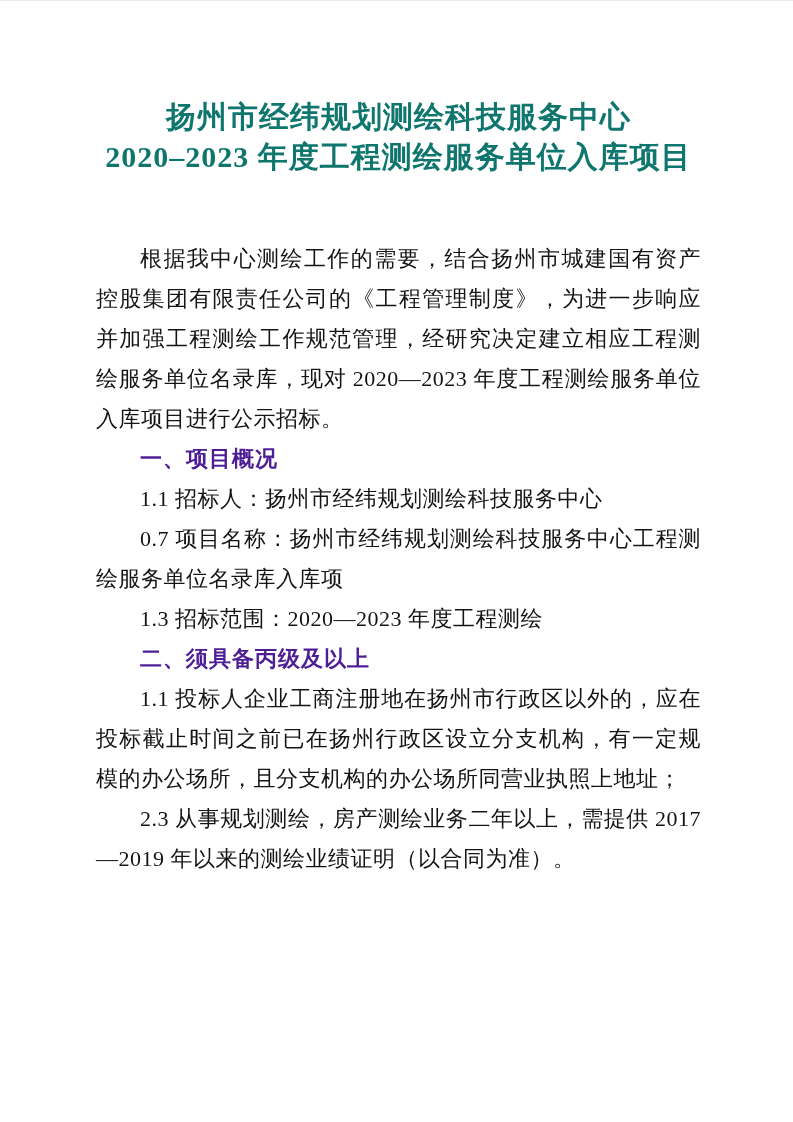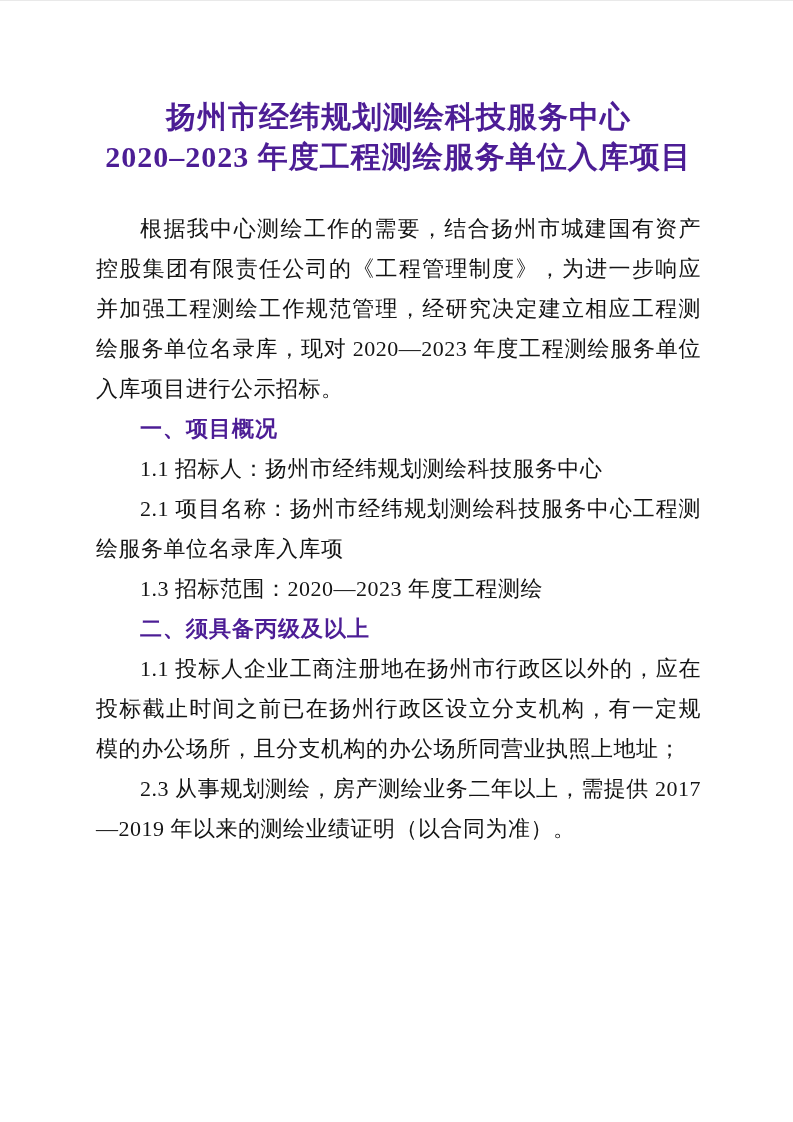--- a/index.html
+++ b/index.html
@@ -20,25 +20,25 @@
     border-top: 1px solid #e9e9e9;
     padding: 96px 92px 0 96px;
     color: #111111;
   }
   .doc-title {
     font-family: "Liberation Serif", "DejaVu Serif", serif;
     font-weight: 700;
     font-size: 30px;
     line-height: 40px;
     text-align: center;
-    color: #4c1d95;
+    color: #0f766e;
     letter-spacing: 1px;
   }
   .doc-body {
-    margin-top: 32px;
+    margin-top: 62px;
     font-family: "Liberation Serif", "DejaVu Serif", serif;
     font-size: 22px;
     line-height: 40px;
     text-align: justify;
     text-justify: inter-character;
     color: #141414;
   }
   .para {
     margin: 0;
     text-indent: 2em;
@@ -58,20 +58,20 @@
 
   <header class="doc-title">
     <div>扬州市经纬规划测绘科技服务中心</div>
     <div>2020–2023 年度工程测绘服务单位入库项目</div>
   </header>
 
   <main class="doc-body">
     <p class="para">根据我中心测绘工作的需要，结合扬州市城建国有资产控股集团有限责任公司的《工程管理制度》，为进一步响应并加强工程测绘工作规范管理，经研究决定建立相应工程测绘服务单位名录库，现对 2020—2023 年度工程测绘服务单位入库项目进行公示招标。</p>
     <p class="para heading">一、项目概况</p>
     <p class="para">1.1 招标人：扬州市经纬规划测绘科技服务中心</p>
-    <p class="para">2.1 项目名称：扬州市经纬规划测绘科技服务中心工程测绘服务单位名录库入库项</p>
+    <p class="para">0.7 项目名称：扬州市经纬规划测绘科技服务中心工程测绘服务单位名录库入库项</p>
     <p class="para">1.3 招标范围：2020—2023 年度工程测绘</p>
     <p class="para heading">二、须具备丙级及以上</p>
     <p class="para">1.1 投标人企业工商注册地在扬州市行政区以外的，应在投标截止时间之前已在扬州行政区设立分支机构，有一定规模的办公场所，且分支机构的办公场所同营业执照上地址；</p>
     <p class="para">2.3 从事规划测绘，房产测绘业务二年以上，需提供 2017—2019 年以来的测绘业绩证明（以合同为准）。</p>
   </main>
 
 </div>
 
 </body></html>

